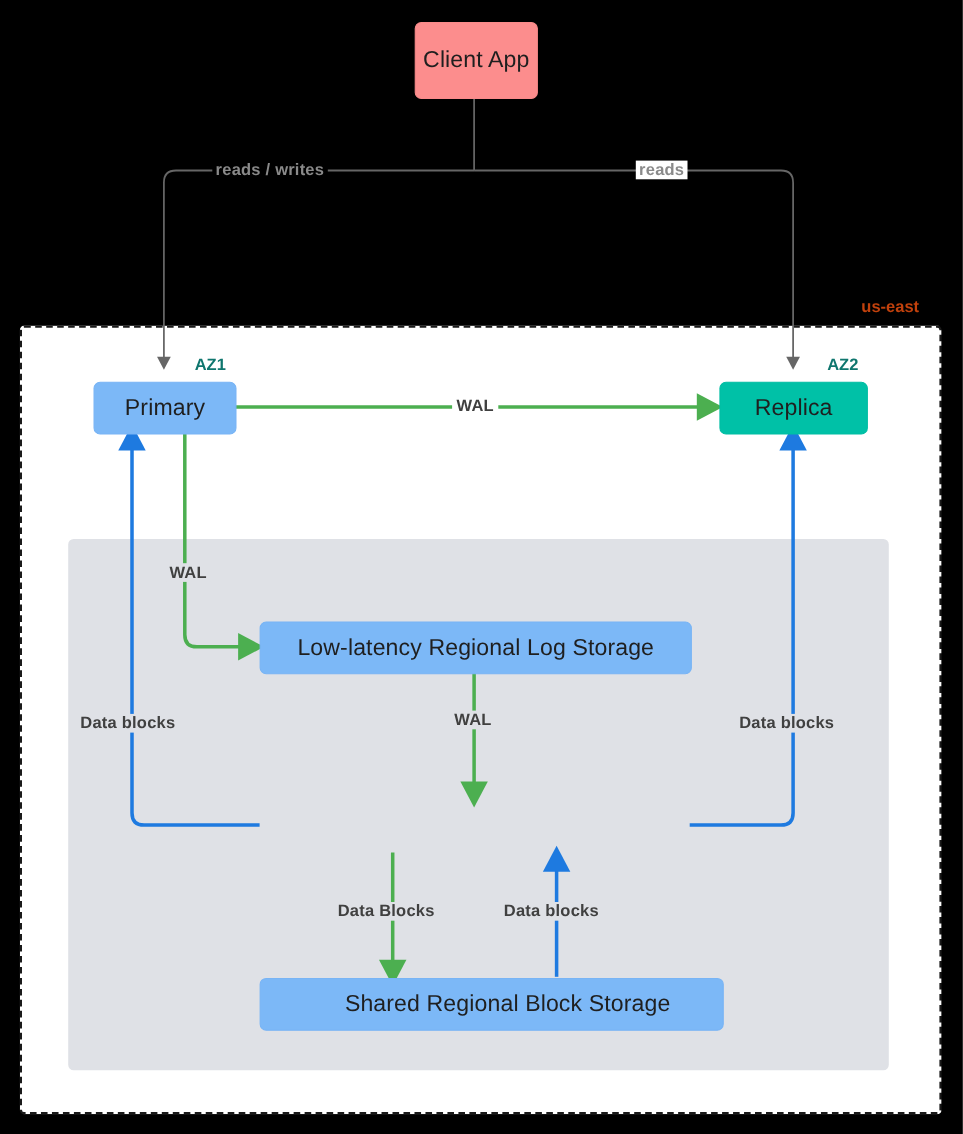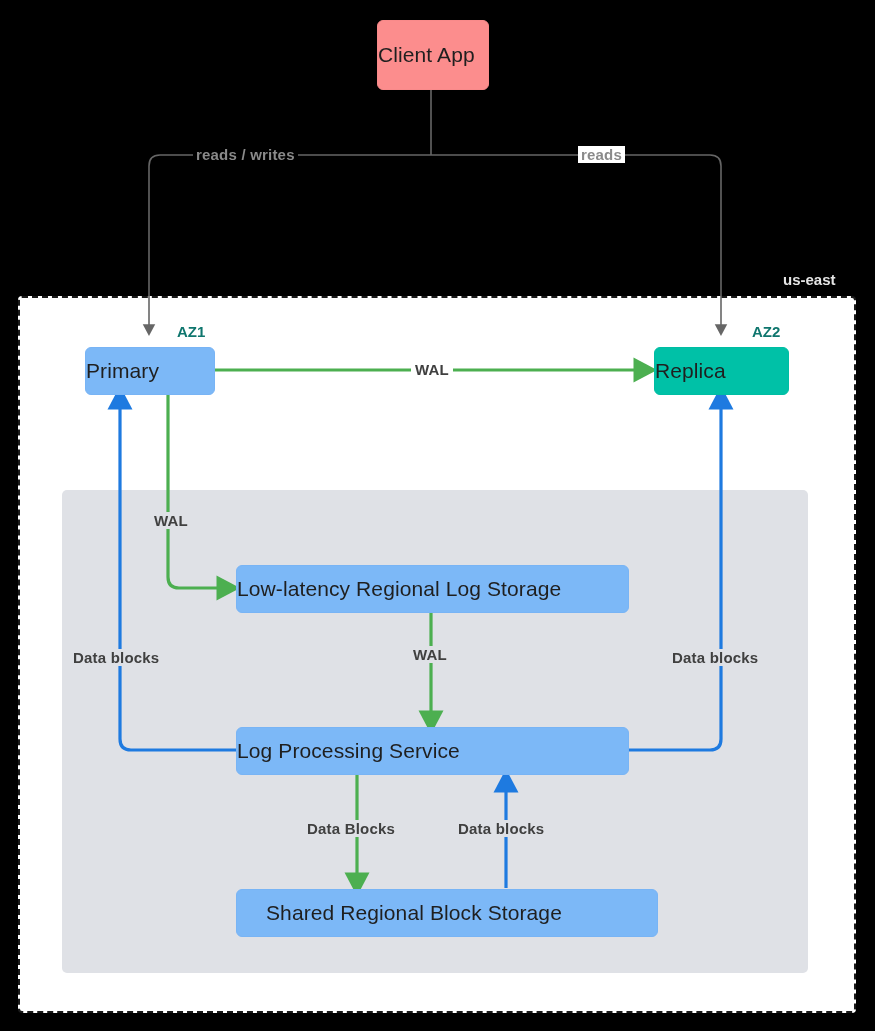--- a/index.html
+++ b/index.html
@@ -19,20 +19,21 @@
     position: absolute;
     left: 0;
     top: 0;
     width: 875px;
     height: 1031px;
   }
   .node {
     position: absolute;
     display: flex;
     align-items: center;
+    justify-content: center;
     border-radius: 6px;
     color: #1f1f1f;
     font-size: 21px;
     font-weight: 400;
     white-space: nowrap;
     letter-spacing: 0.1px;
   }
   .node-client {
     background: #fc8d8d;
     border: 1px solid #f98a8a;
@@ -59,21 +60,21 @@
     font-weight: bold;
   }
   .zone-label {
     position: absolute;
     font-size: 15px;
     font-weight: bold;
     color: #0f766e;
     white-space: nowrap;
   }
   .zone-label.region {
-    color: #e5e5e5;
+    color: #c2410c;
   }
   .region-box {
     position: absolute;
     background: #ffffff;
     border: 2px dashed #1a1a1a;
     border-radius: 4px;
     box-sizing: border-box;
   }
   .subregion-box {
     position: absolute;
@@ -150,23 +151,20 @@
   </div>
 
   <div class="node node-teal" style="left:654px; top:347px; width:133px; height:46px;">
     <span>Replica</span>
   </div>
 
   <div class="node node-blue" style="left:236px; top:565px; width:391px; height:46px;">
     <span>Low-latency Regional Log Storage</span>
   </div>
 
-  <div class="node node-blue" style="left:236px; top:727px; width:391px; height:46px;">
-    <span>Log Processing Service</span>
-  </div>
 
   <div class="node node-blue" style="left:236px; top:889px; width:391px; height:46px;padding-left:29px;">
     <span>Shared Regional Block Storage</span>
   </div>
 
   <div class="zone-label region" style="left:783px; top:271px;">
     <span>us-east</span>
   </div>
   <div class="zone-label" style="left:177px; top:323px;">
     <span>AZ1</span>

